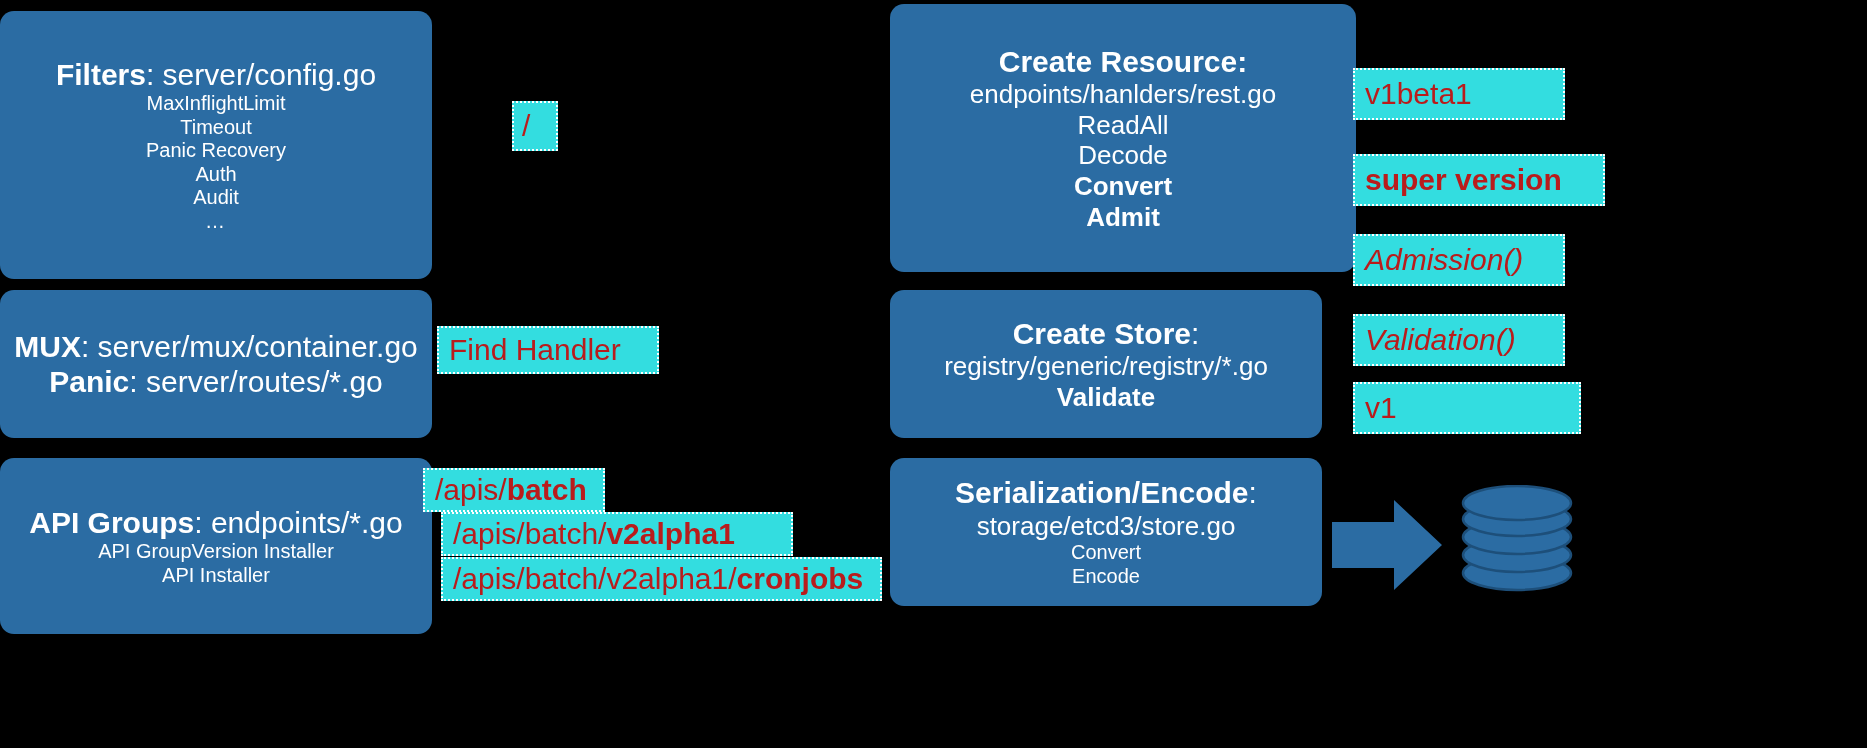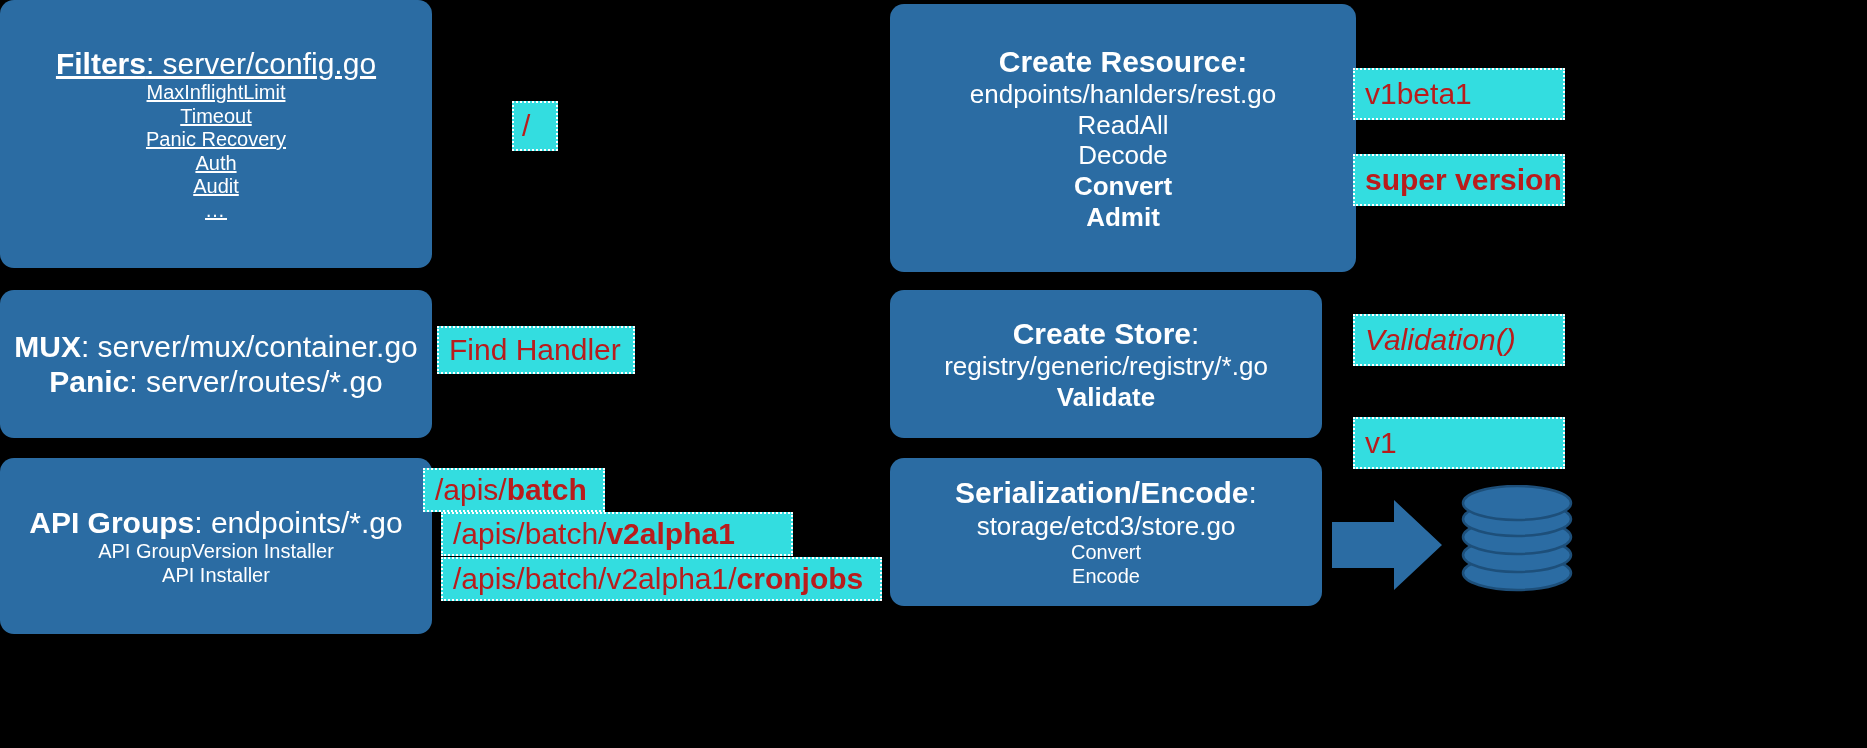--- a/index.html
+++ b/index.html
@@ -55,21 +55,21 @@
   .arrow{position:absolute;}
 
   
   .db{position:absolute;}
 </style>
 </head>
 <body>
 
 <div class="stage">
 
-  <div class="bbox" style="left:0px;top:0;width:432px;height:268px;text-decoration:underline;">
+  <div class="bbox" style="left:0px;top:11px;width:432px;height:268px;">
     <div class="hdr">
       <b>Filters</b><span>: server/config.go</span>
     </div>
     <div class="small">MaxInflightLimit</div>
     <div class="small">Timeout</div>
     <div class="small">Panic Recovery</div>
     <div class="small">Auth</div>
     <div class="small">Audit</div>
     <div class="small dots">…</div>
   </div>
@@ -86,21 +86,21 @@
   <div class="bbox" style="left:0px;top:458px;width:432px;height:176px;">
     <div class="hdr">
       <b>API Groups</b><span>: endpoints/*.go</span>
     </div>
     <div class="small">API GroupVersion Installer</div>
     <div class="small">API Installer</div>
   </div>
 
   <div class="cy slash" style="left:512px;top:101px;width:46px;height:50px;">/</div>
 
-  <div class="cy" style="left:437px;top:326px;width:198px;height:48px;">Find Handler</div>
+  <div class="cy" style="left:437px;top:326px;width:222px;height:48px;">Find Handler</div>
 
   <div class="cy" style="left:423px;top:468px;width:182px;height:44px;">
     <span>/apis/</span>
       <b>batch</b>
   </div>
 
   <div class="cy" style="left:441px;top:512px;width:352px;height:44px;">
     <span>/apis/batch/</span>
       <b>v2alpha1</b>
   </div>
@@ -133,26 +133,27 @@
     <div class="hdr">
       <b>Serialization/Encode</b><span>:</span>
     </div>
     <div class="sub">storage/etcd3/store.go</div>
     <div class="small">Convert</div>
     <div class="small">Encode</div>
   </div>
 
   <div class="cy" style="left:1353px;top:68px;width:212px;height:52px;">v1beta1</div>
 
-  <div class="cy bold" style="left:1353px;top:154px;width:212px;height:52px;">super version</div>
+  <div class="cy bold" style="left:1353px;top:154px;width:252px;height:52px;">super version</div>
 
+  <div class="cy it" style="left:1353px;top:234px;width:212px;height:52px;">Admission()</div>
 
   <div class="cy it" style="left:1353px;top:314px;width:212px;height:52px;">Validation()</div>
 
-  <div class="cy" style="left:1353px;top:417px;width:212px;height:52px;">v1</div>
+  <div class="cy" style="left:1353px;top:382px;width:228px;height:52px;">v1</div>
 
   <svg class="arrow" style="left:1332px;top:500px;" width="110" height="90" viewBox="0 0 110 90">
     <polygon points="0,22 62,22 62,0 110,45 62,90 62,68 0,68" fill="#2b6ca3"></polygon>
   </svg>
 
   <svg class="db" style="left:1452px;top:485px;" width="130" height="125" viewBox="0 0 130 125">
     <g fill="#2b6ca3" stroke="#1d4f7a" stroke-width="2.5">
       <ellipse cx="65" cy="88" rx="54" ry="17"></ellipse>
       <ellipse cx="65" cy="70" rx="54" ry="17"></ellipse>
       <ellipse cx="65" cy="52" rx="54" ry="17"></ellipse>

